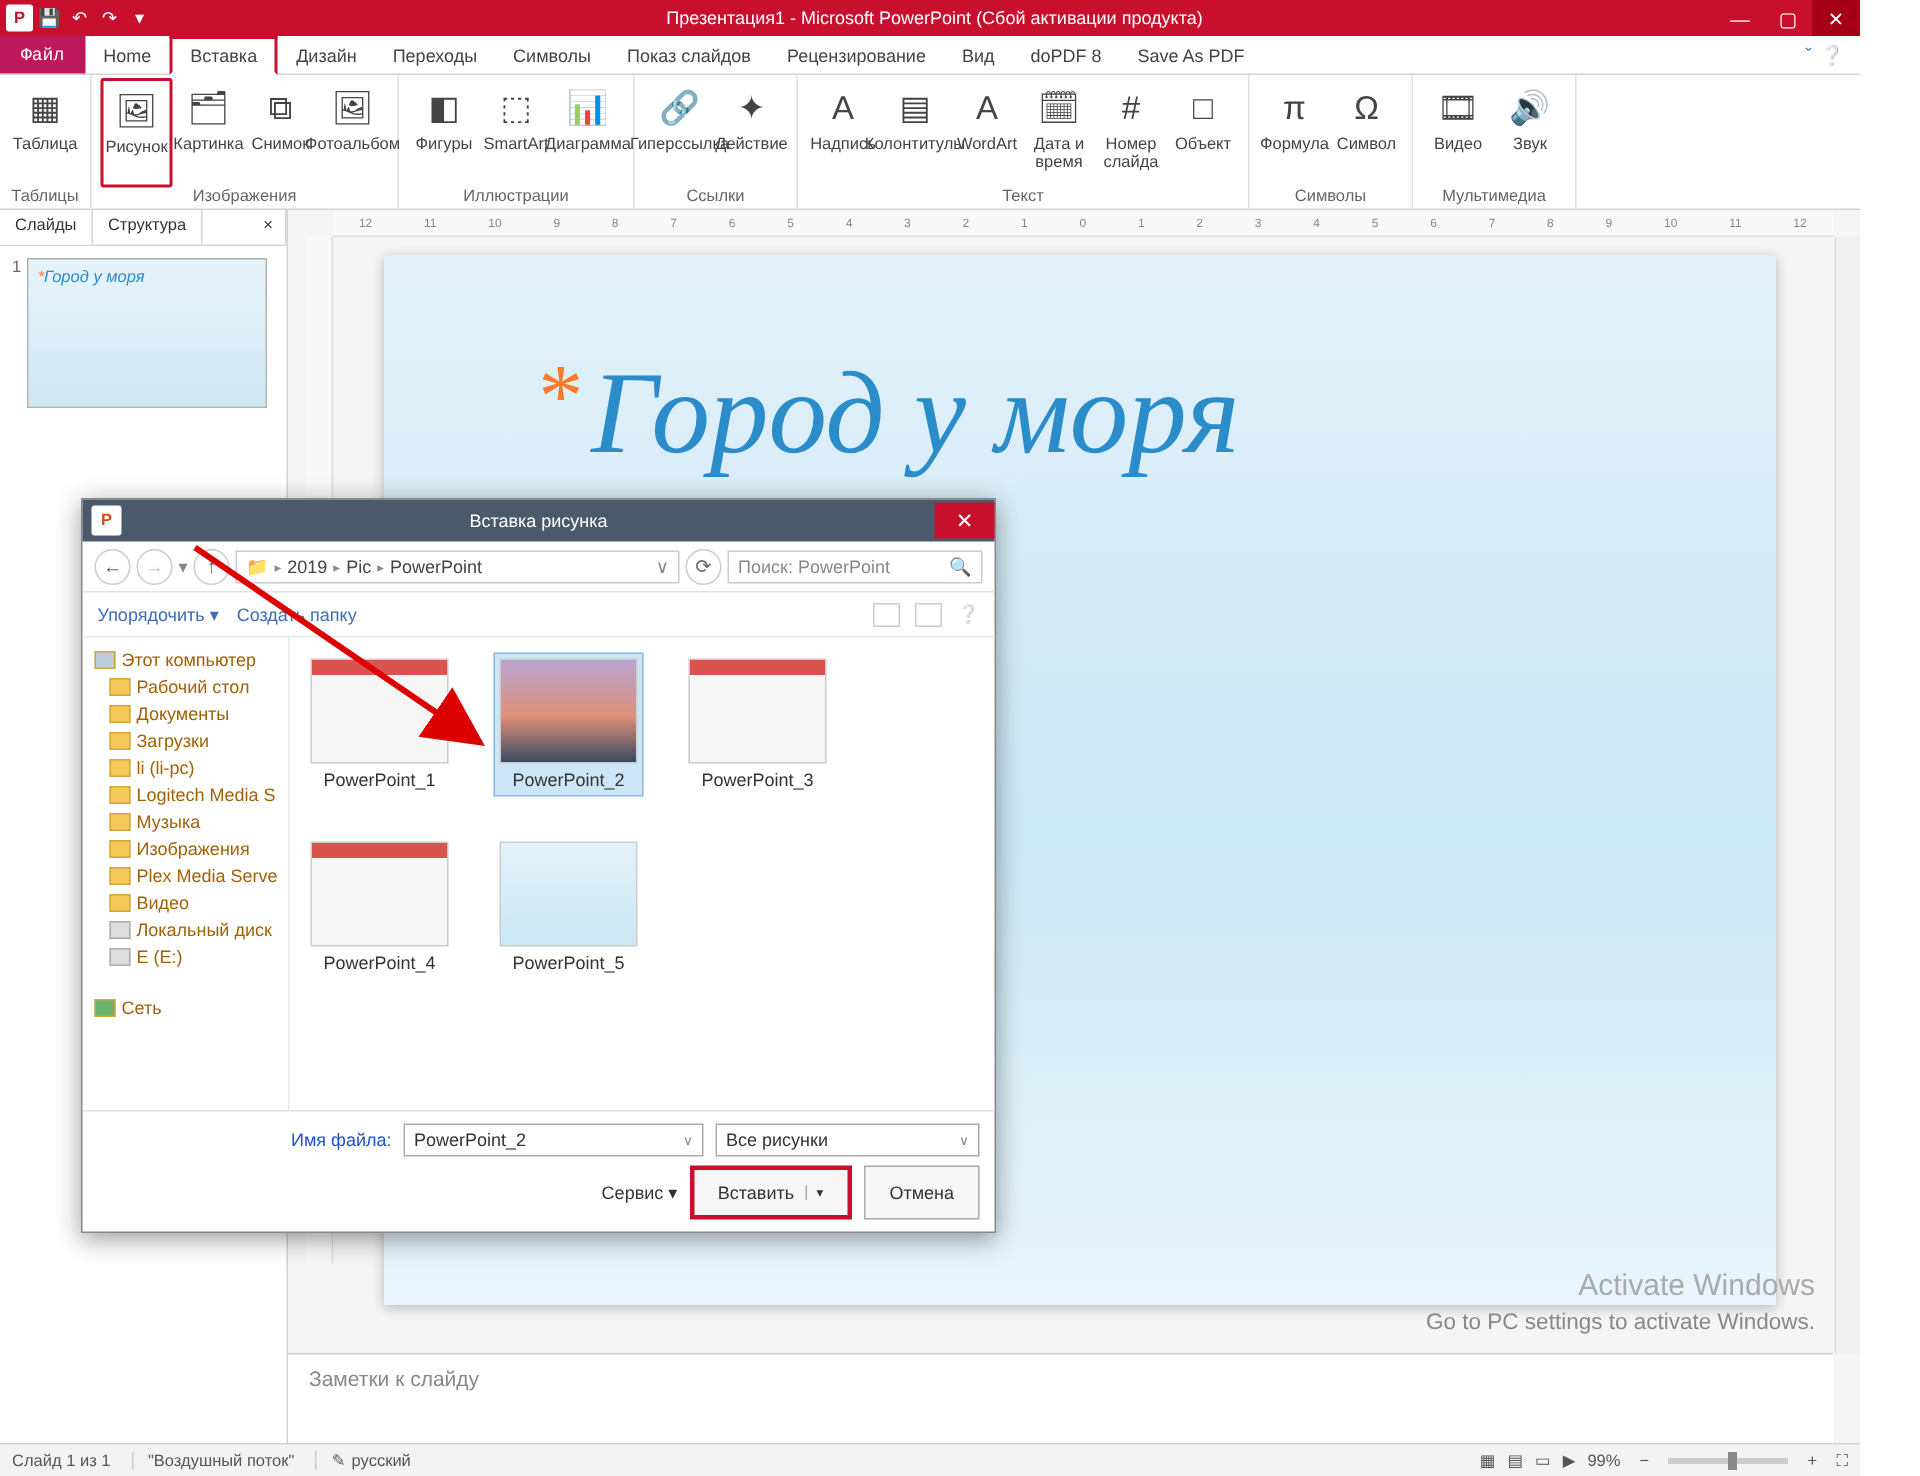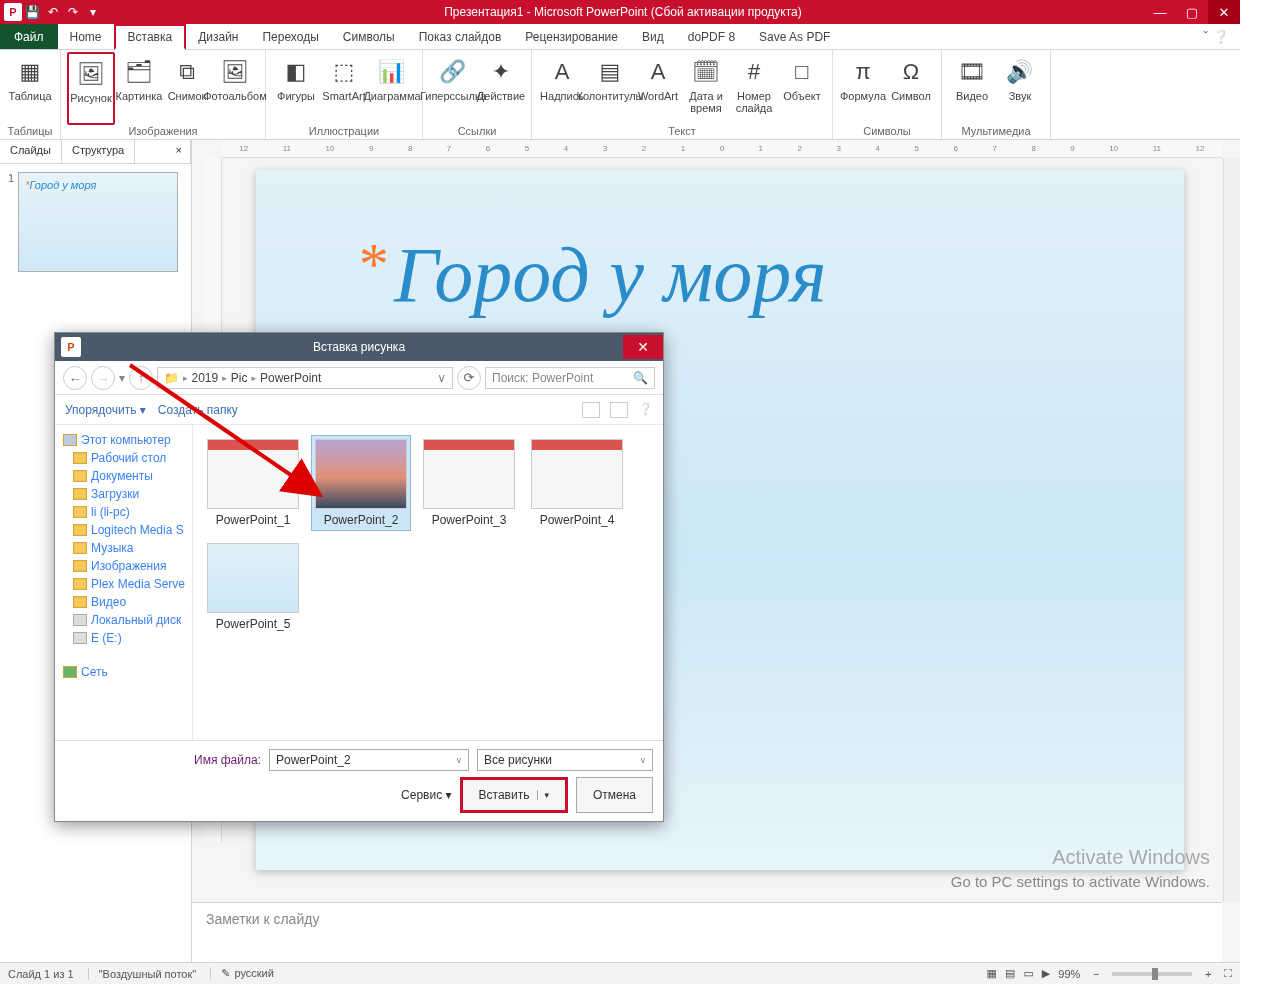--- a/index.html
+++ b/index.html
@@ -10,21 +10,21 @@
 .titlebar .qat { display: flex; align-items: center; gap: 2px; padding-left: 4px; }
 .titlebar .qat .ico { width: 18px; height: 18px; display: flex; align-items: center; justify-content: center; background: #fff; border-radius: 2px; color: #c8102e; font-size: 11px; font-weight: bold; }
 .titlebar .qat .q { width: 18px; height: 18px; display: flex; align-items: center; justify-content: center; color: #fff; font-size: 12px; }
 .titlebar .title { flex: 1; text-align: center; }
 .titlebar .winbtns { display: flex; }
 .titlebar .winbtn { width: 32px; height: 24px; display: flex; align-items: center; justify-content: center; color: #fff; font-size: 13px; }
 .titlebar .winbtn.close { background: #a50018; }
 
 
 .tabs { height: 26px; background: #fff; border-bottom: 1px solid #d4d4d4; display: flex; align-items: stretch; }
-.tabs .filetab { background: #14532d; color: #fff; padding: 0 14px; display: flex; align-items: center; font-size: 12px; }
+.tabs .filetab { background: #be185d; color: #fff; padding: 0 14px; display: flex; align-items: center; font-size: 12px; font-family: Liberation Mono, monospace; }
 .tabs .tab { padding: 0 12px; display: flex; align-items: center; font-size: 12px; color: #444; cursor: default; }
 .tabs .tab.active { border: 2px solid #c8102e; border-bottom: 2px solid #fff; margin-bottom: -1px; background: #fff; }
 .tabs .right { margin-left: auto; display: flex; align-items: center; gap: 6px; padding-right: 10px; color: #3068d6; font-size: 13px; }
 
 
 .ribbon { height: 90px; background: #fff; border-bottom: 1px solid #d4d4d4; display: flex; }
 .rgroup { border-right: 1px solid #e0e0e0; display: flex; flex-direction: column; padding: 2px 6px 0 6px; }
 .rgroup .items { display: flex; flex: 1; }
 .rgroup .glabel { text-align: center; font-size: 11px; color: #666; padding-bottom: 2px; }
 .rbtn { display: flex; flex-direction: column; align-items: center; justify-content: flex-start; width: 48px; padding-top: 4px; gap: 2px; font-size: 11px; color: #444; text-align: center; line-height: 1.1; }
@@ -73,37 +73,37 @@
 .dialog .dtitle .dclose { margin-left:auto; width:40px; height:24px; background:#c8102e; color:#fff; display:flex;align-items:center;justify-content:center; font-size:14px; z-index:1;}
 .dialog .dnav { height: 34px; border-bottom: 1px solid #e0e0e0; display: flex; align-items: center; gap: 4px; padding: 0 8px; }
 .dialog .dnav .nb { width: 24px; height: 24px; border: 1px solid #ccc; border-radius: 12px; display:flex;align-items:center;justify-content:center;color:#666; font-size:13px;}
 .dialog .dnav .crumb { flex:1; height: 22px; border:1px solid #ccc; display:flex;align-items:center; padding:0 6px; gap:4px; font-size:12px; color:#444; background:#fff;}
 .dialog .dnav .crumb .sep{color:#888;font-size:9px;}
 .dialog .dnav .search { width:170px; height:22px; border:1px solid #ccc; display:flex;align-items:center;padding:0 6px;color:#888; justify-content:space-between;}
 .dialog .dtool { height: 30px; border-bottom:1px solid #e8e8e8; display:flex;align-items:center; padding:0 10px; gap:12px; color:#3c6db5; font-size:12px;}
 .dialog .dtool .sp2{margin-left:auto;display:flex;gap:10px;color:#555;}
 .dialog .dtool .iconbox{width:18px;height:16px;border:1px solid #ccc;}
 .dialog .dbody { flex:1; display:flex; min-height:0;}
-.dialog .tree { width:138px; border-right:1px solid #e8e8e8; padding:6px 4px; overflow:hidden; font-size:12px; color:#3b82f6;}
+.dialog .tree { width:138px; border-right:1px solid #e8e8e8; padding:6px 4px; overflow:hidden; font-size:12px; color:#a16207;}
 .dialog .tree .ti{display:flex;align-items:center;gap:4px;padding:2px 4px;white-space:nowrap;}
 .dialog .tree .ti .tic{width:14px;height:12px;background:#f5c85a;border:1px solid #d4a63a; flex:none;}
 .dialog .tree .ti.pc .tic{background:#bcd;}
 .dialog .tree .ti.dr .tic{background:#ddd;border-color:#aaa;}
 .dialog .tree .ti.net .tic{background:#6bb36b;}
 .dialog .tree .indent{padding-left:14px;}
-.dialog .files { flex:1; padding:10px; display:flex; flex-wrap:wrap; align-content:flex-start; gap:8px; position:relative;}
+.dialog .files { flex:1; padding:10px; display:flex; flex-wrap:wrap; align-content:flex-start; gap:26px; position:relative;}
 .fitem { width:100px; text-align:center; font-size:12px; color:#333; padding:4px;}
 .fitem.sel{background:#cde6f7;border:1px solid #8cb8e0;padding:3px;}
 .fitem .fthumb{width:92px;height:70px;border:1px solid #ccc;background:#f6f6f6;margin:0 auto 4px;position:relative;overflow:hidden;}
 .fitem .fthumb.photo{background:linear-gradient(180deg,#b8a5d4 0%,#e09078 55%,#3a4a64 100%);}
 .fitem .fthumb.ppt .bar{position:absolute;top:0;left:0;right:0;height:10px;background:#d9534f;}
 .fitem .fthumb.slide{background:linear-gradient(180deg,#e2f1fa,#cce7f5);}
 .dialog .dfoot { border-top:1px solid #e0e0e0; padding:8px 10px; }
 .dialog .frow{display:flex;align-items:center;gap:8px;justify-content:flex-end;margin-bottom:6px;}
-.dialog .frow label{font-size:12px;color:#701a75;}
+.dialog .frow label{font-size:12px;color:#1d4ed8;}
 .dialog .frow .inp{height:22px;border:1px solid #aaa;background:#fff;padding:0 6px;font-size:12px;display:flex;align-items:center;justify-content:space-between;}
 .dialog .frow .inp.fn{width:200px;}
 .dialog .frow .inp.ft{width:176px;}
 .dialog .frow2{display:flex;align-items:center;gap:8px;justify-content:flex-end;}
 .dialog .btn{height:36px;border:1px solid #aaa;background:#f6f6f6;padding:0 16px;font-size:12px;display:flex;align-items:center;}
 .dialog .btn.hlred{border:3px solid #c8102e;}
 .dialog .btn .sv{border-left:1px solid #aaa;margin-left:8px;padding-left:6px;font-size:9px;}
 
 
 .arrow { position:absolute; left:120px; top:355px; width:230px; height:160px; pointer-events:none; z-index:50;}

